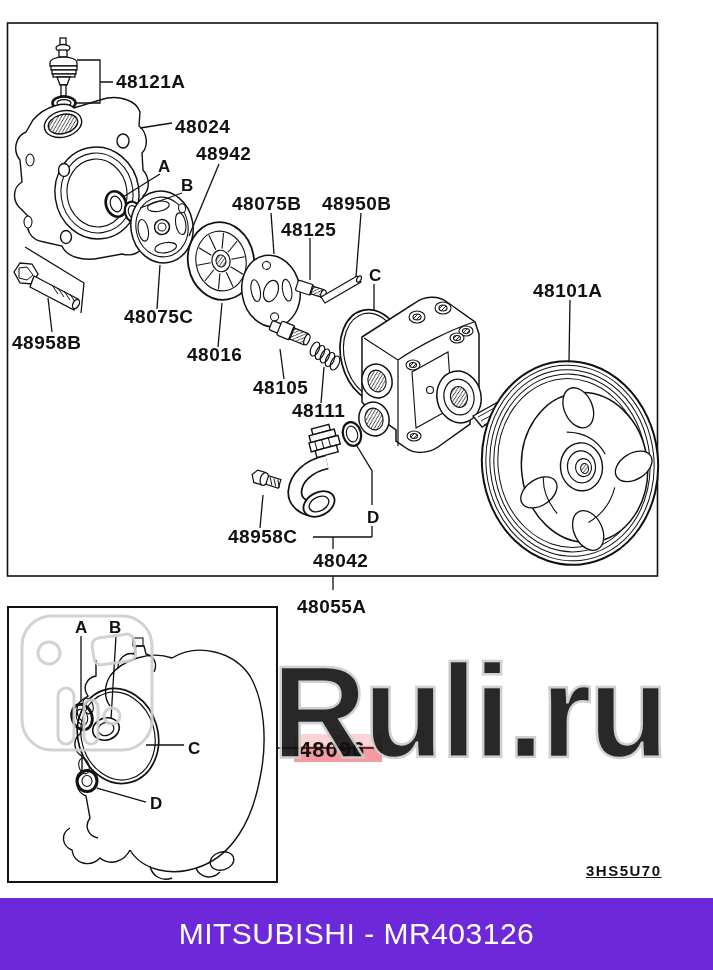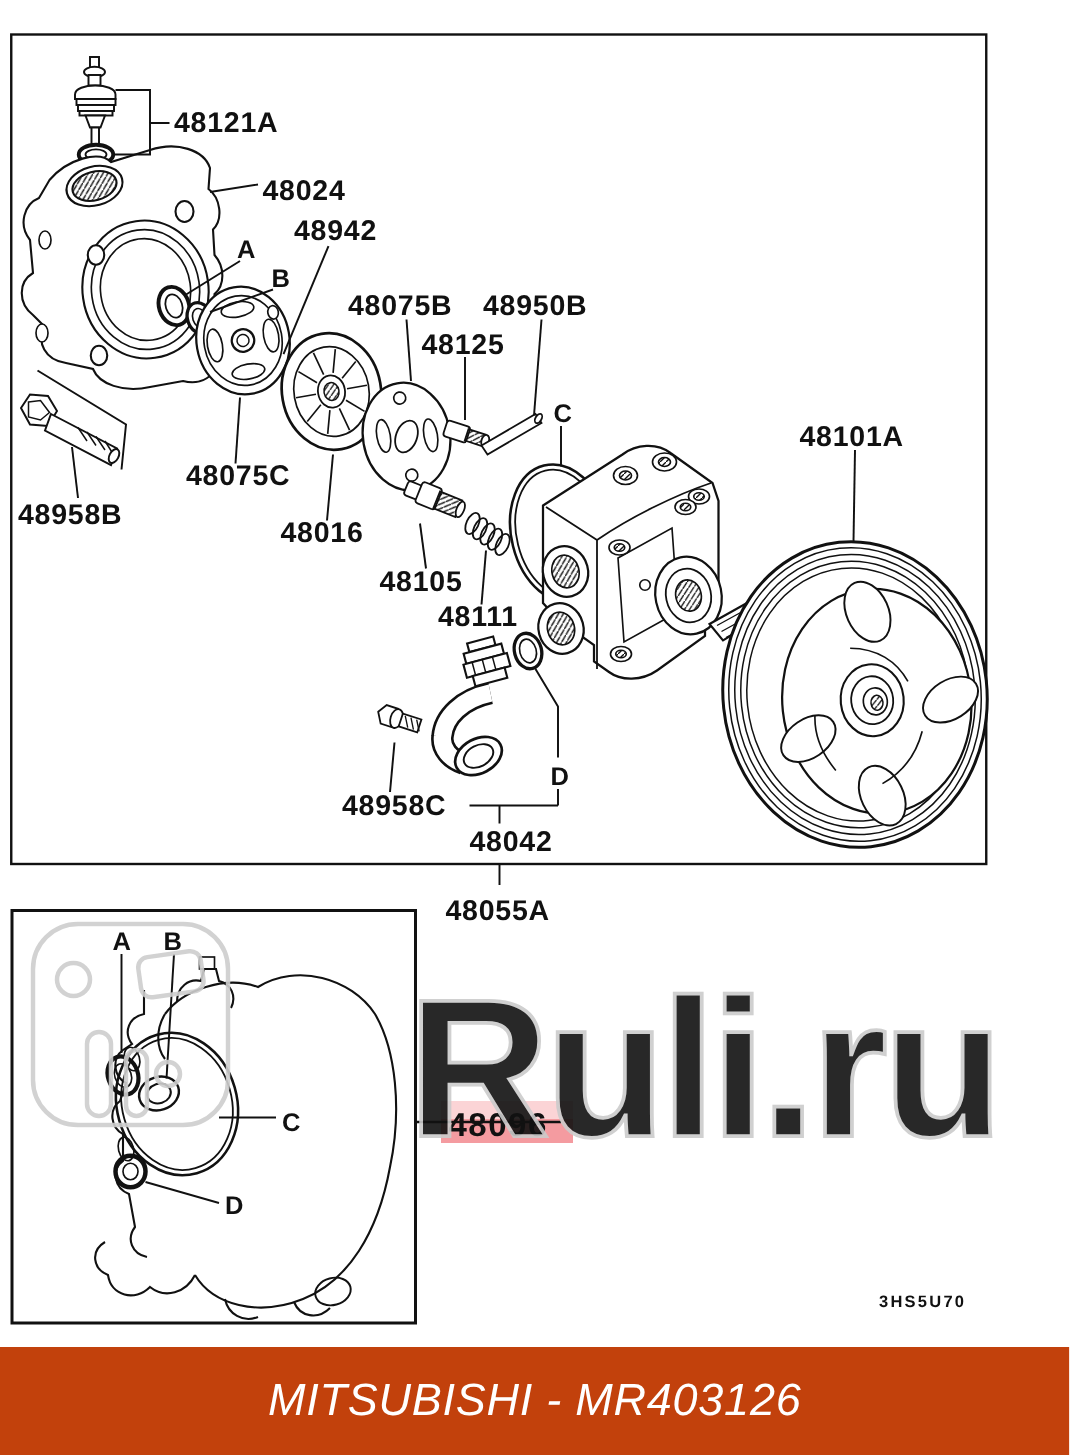--- a/index.html
+++ b/index.html
@@ -6,21 +6,21 @@
   .root{position:relative;width:713px;height:970px;background:#fff;overflow:hidden;
         font-family:"Liberation Sans",sans-serif;}
   svg{display:block;}
   svg text{font-family:"Liberation Sans",sans-serif;fill:#111;}
   svg text.lbl{font-size:19px;font-weight:bold;letter-spacing:.5px;}
   svg text.ref{font-size:17px;font-weight:bold;}
   svg text.hl-text{font-size:22px;font-weight:bold;letter-spacing:1px;}
   .diagram-svg{position:absolute;left:0;top:0;z-index:1;}
   .watermark{position:absolute;left:0;top:0;z-index:3;pointer-events:none;}
   .plate-code{position:absolute;left:586px;top:862px;z-index:2;
-      font-size:11px;font-weight:bold;letter-spacing:1.5px;color:#111;}
+      font-size:15px;font-weight:bold;letter-spacing:1.5px;color:#111;text-decoration:underline;}
   .footer{position:absolute;left:0;top:898px;width:713px;height:72px;z-index:4;
       display:flex;align-items:center;justify-content:center;gap:42px;}
   .footer span{color:#fff;font-size:30px;letter-spacing:.5px;font-weight:400;}
 </style>
 </head>
 <body>
 
 <div class="root">
 
 <svg class="diagram-svg" width="713" height="898" viewBox="0 0 713 898">
@@ -327,17 +327,17 @@
     <rect x="93" y="636" width="42" height="27" rx="7" transform="rotate(-8 114 650)"></rect>
     <rect x="58" y="688" width="16" height="56" rx="8"></rect>
     <rect x="84" y="700" width="14" height="44" rx="7"></rect>
     <circle cx="112" cy="716" r="8"></circle>
   </g>
   <text x="272" y="757" font-size="131" font-weight="bold" letter-spacing="-3" fill="rgba(255,255,255,0.5)" stroke="#cbcbcb" stroke-width="2.5">Ruli.ru</text>
 </svg>
 
 <div class="plate-code">3HS5U70</div>
 
-<div class="footer" style="background:#c2410c;font-style:italic;">
+<div class="footer" style="background:#6d28d9;">
   <span>MITSUBISHI - MR403126</span>
 </div>
 
 </div>
 
 </body></html>

